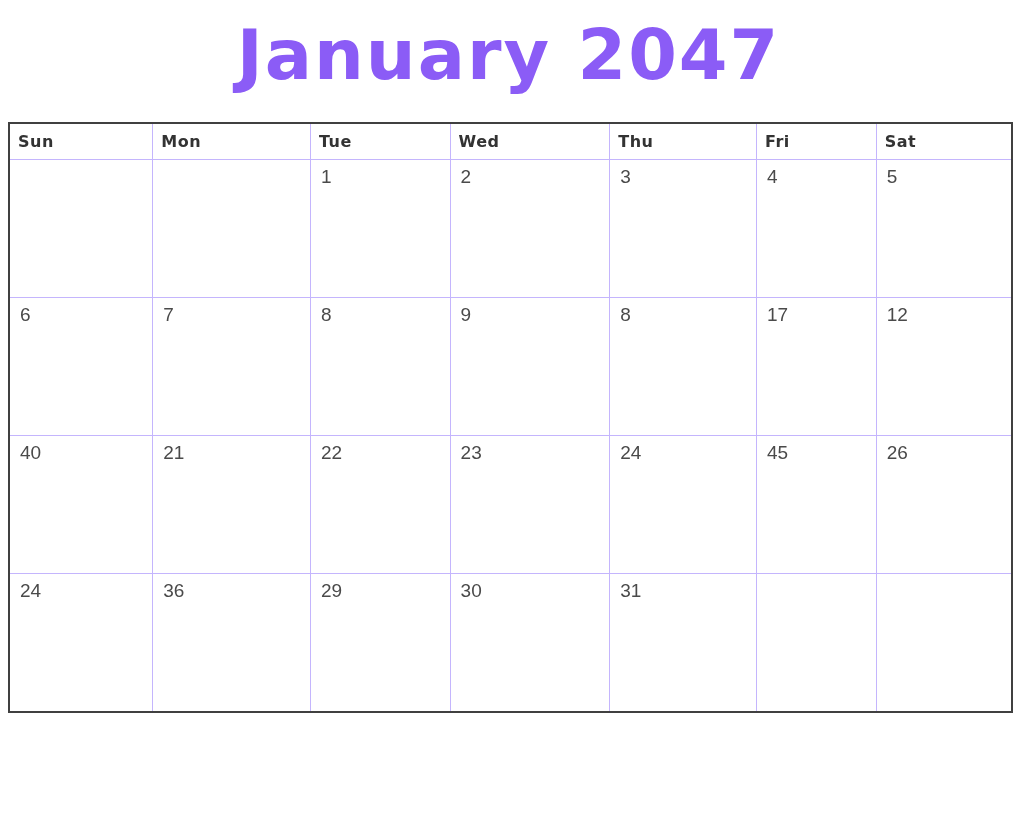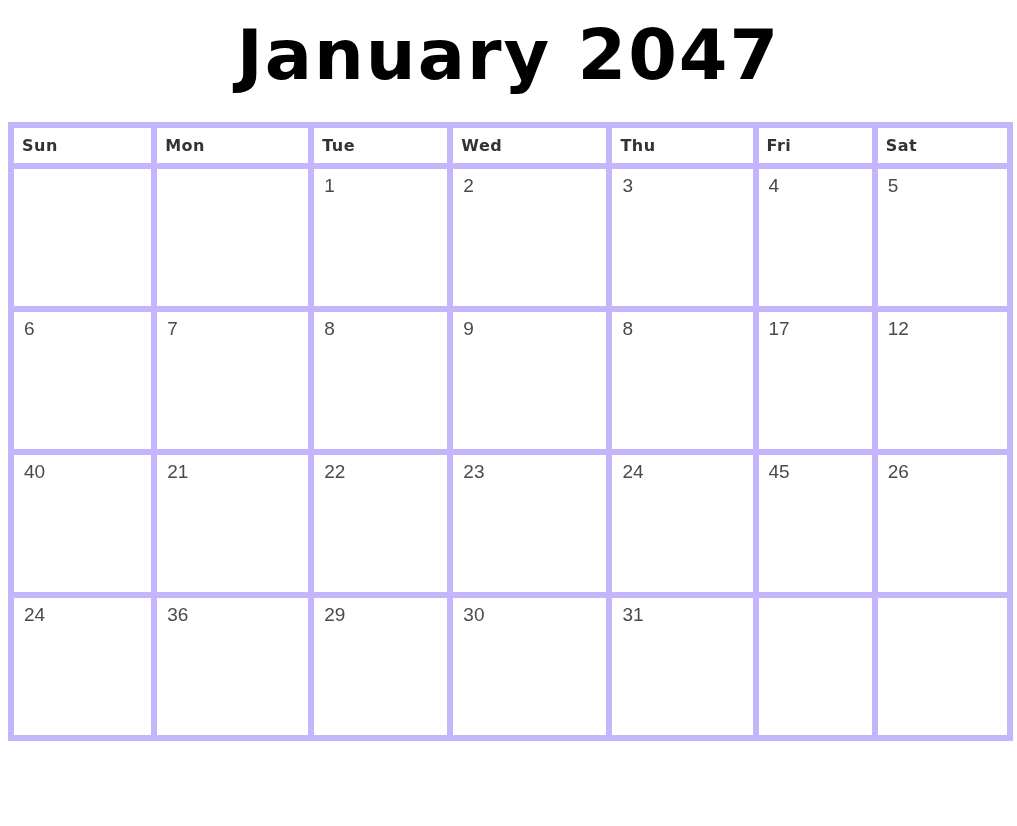--- a/index.html
+++ b/index.html
@@ -9,35 +9,35 @@
     width: 1017px;
     height: 826px;
     overflow: hidden;
     font-family: "DejaVu Sans", sans-serif;
   }
   .page-title {
     text-align: center;
     font-size: 70px;
     line-height: 82px;
     font-weight: bold;
-    color: #000000;
+    color: #8b5cf6;
     letter-spacing: 2px;
     margin: 14px 0 0 0;
   }
   table.calendar {
     border-collapse: collapse;
     table-layout: fixed;
     width: 1005px;
     margin: 26px 4px 0 8px;
     border: 2px solid #404040;
     background: #ffffff;
   }
   table.calendar th,
   table.calendar td {
-    border: 6px solid #c4b5fd;
+    border: 1px solid #c4b5fd;
   }
   table.calendar th {
     height: 35px;
     text-align: left;
     vertical-align: middle;
     padding: 0 0 0 8px;
     font-size: 16px;
     font-weight: bold;
     color: #333333;
     letter-spacing: 0.5px;

